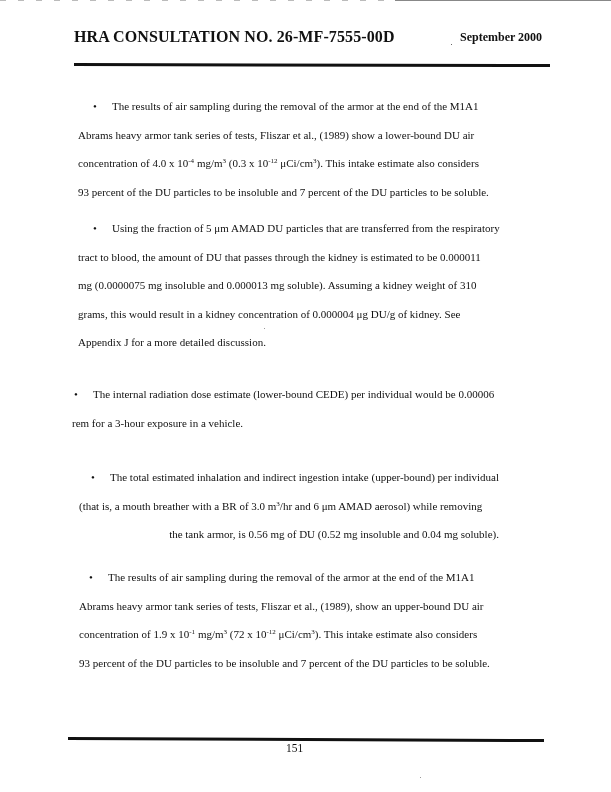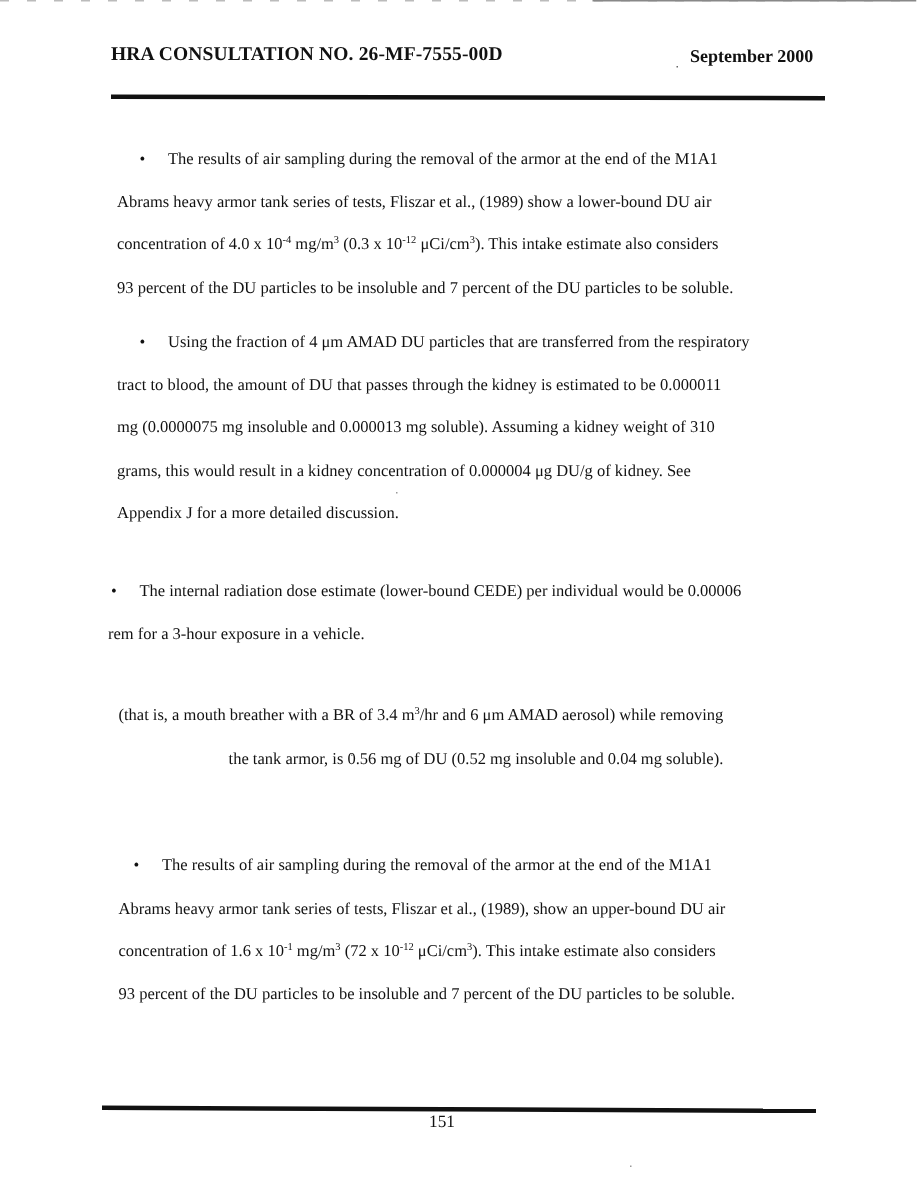--- a/index.html
+++ b/index.html
@@ -9,21 +9,21 @@
   }
   .scan-top {
     position: absolute; left: 0; top: 0; width: 611px; height: 1px;
     background: repeating-linear-gradient(90deg, #bbb 0 6px, transparent 6px 18px);
   }
   .scan-top-right {
     position: absolute; left: 395px; top: 0; width: 216px; height: 1px; background: #888;
   }
   .header-left {
     position: absolute; left: 74px; top: 28px;
-    font-weight: bold; font-size: 13px; letter-spacing: 0.1px; text-align: right;
+    font-weight: bold; font-size: 16px; letter-spacing: 0.1px; text-align: right;
   }
   .header-right {
     position: absolute; left: 460px; top: 30px;
     font-weight: bold; font-size: 12px;
   }
   .header-dot {
     position: absolute; left: 451px; top: 44px; width: 1px; height: 1px; background: #666;
   }
   .header-rule {
     position: absolute; left: 74px; top: 63px; width: 476px; height: 3px;
@@ -56,41 +56,42 @@
 <div class="header-rule"></div>
 
 <div class="para" style="left:93px; top:92px;">
   <span class="line"><span class="bullet">•</span><span>The results of air sampling during the removal of the armor at the end of the M1A1</span></span>
   <span class="line" style="margin-left:-15px;">Abrams heavy armor tank series of tests, Fliszar et al., (1989) show a lower-bound DU air</span>
   <span class="line" style="margin-left:-15px;"><span>concentration of 4.0 x 10</span><sup>-4</sup><span> mg/m</span><sup>3</sup><span> (0.3 x 10</span><sup>-12</sup><span> μCi/cm</span><sup>3</sup><span>).  This intake estimate also considers</span></span>
   <span class="line" style="margin-left:-15px;">93 percent of the DU particles to be insoluble and 7 percent of the DU particles to be soluble.</span>
 </div>
 
 <div class="para" style="left:93px; top:214px;">
-  <span class="line"><span class="bullet">•</span><span>Using the fraction of 4 μm AMAD DU particles that are transferred from the respiratory</span></span>
+  <span class="line"><span class="bullet">•</span><span>Using the fraction of 5 μm AMAD DU particles that are transferred from the respiratory</span></span>
   <span class="line" style="margin-left:-15px;">tract to blood, the amount of DU that passes through the kidney is estimated to be 0.000011</span>
   <span class="line" style="margin-left:-15px;">mg (0.0000075 mg insoluble and 0.000013 mg soluble).  Assuming a kidney weight of 310</span>
   <span class="line" style="margin-left:-15px;">grams, this would result in a kidney concentration of 0.000004 μg DU/g of kidney.  See</span>
   <span class="line" style="margin-left:-15px;">Appendix J for a more detailed discussion.</span>
 </div>
 
 <div class="para" style="left:74px; top:380px;">
   <span class="line"><span class="bullet">•</span><span>The internal radiation dose estimate (lower-bound CEDE) per individual would be 0.00006</span></span>
   <span class="line" style="margin-left:-2px;">rem for a 3-hour exposure in a vehicle.</span>
 </div>
 
 <div class="para" style="left:91px; top:463px;">
-  <span class="line" style="margin-left:-12px;"><span>(that is, a mouth breather with a BR of 3.4 m</span><sup>3</sup><span>/hr and 6 μm AMAD aerosol) while removing</span></span>
+  <span class="line"><span class="bullet">•</span><span>The total estimated inhalation and indirect ingestion intake (upper-bound) per individual</span></span>
+  <span class="line" style="margin-left:-12px;"><span>(that is, a mouth breather with a BR of 3.0 m</span><sup>3</sup><span>/hr and 6 μm AMAD aerosol) while removing</span></span>
   <span class="line" style="margin-left:-12px;text-align:right;">the tank armor, is 0.56 mg of DU (0.52 mg insoluble and 0.04 mg soluble).</span>
 </div>
 
 <div class="para" style="left:89px; top:563px;">
   <span class="line"><span class="bullet">•</span><span>The results of air sampling during the removal of the armor at the end of the M1A1</span></span>
   <span class="line" style="margin-left:-10px;">Abrams heavy armor tank series of tests, Fliszar et al., (1989), show an upper-bound DU air</span>
-  <span class="line" style="margin-left:-10px;"><span>concentration of 1.6 x 10</span><sup>-1</sup><span> mg/m</span><sup>3</sup><span> (72 x 10</span><sup>-12</sup><span> μCi/cm</span><sup>3</sup><span>).  This intake estimate also considers</span></span>
+  <span class="line" style="margin-left:-10px;"><span>concentration of 1.9 x 10</span><sup>-1</sup><span> mg/m</span><sup>3</sup><span> (72 x 10</span><sup>-12</sup><span> μCi/cm</span><sup>3</sup><span>).  This intake estimate also considers</span></span>
   <span class="line" style="margin-left:-10px;">93 percent of the DU particles to be insoluble and 7 percent of the DU particles to be soluble.</span>
 </div>
 
 <div class="footer-rule"></div>
 <div class="page-number">151</div>
 
 <div class="speck" style="left:358px; top:397px;"></div>
 <div class="speck" style="left:234px; top:503px;"></div>
 <div class="speck" style="left:420px; top:777px;"></div>
 <div class="speck" style="left:264px; top:328px;"></div>

